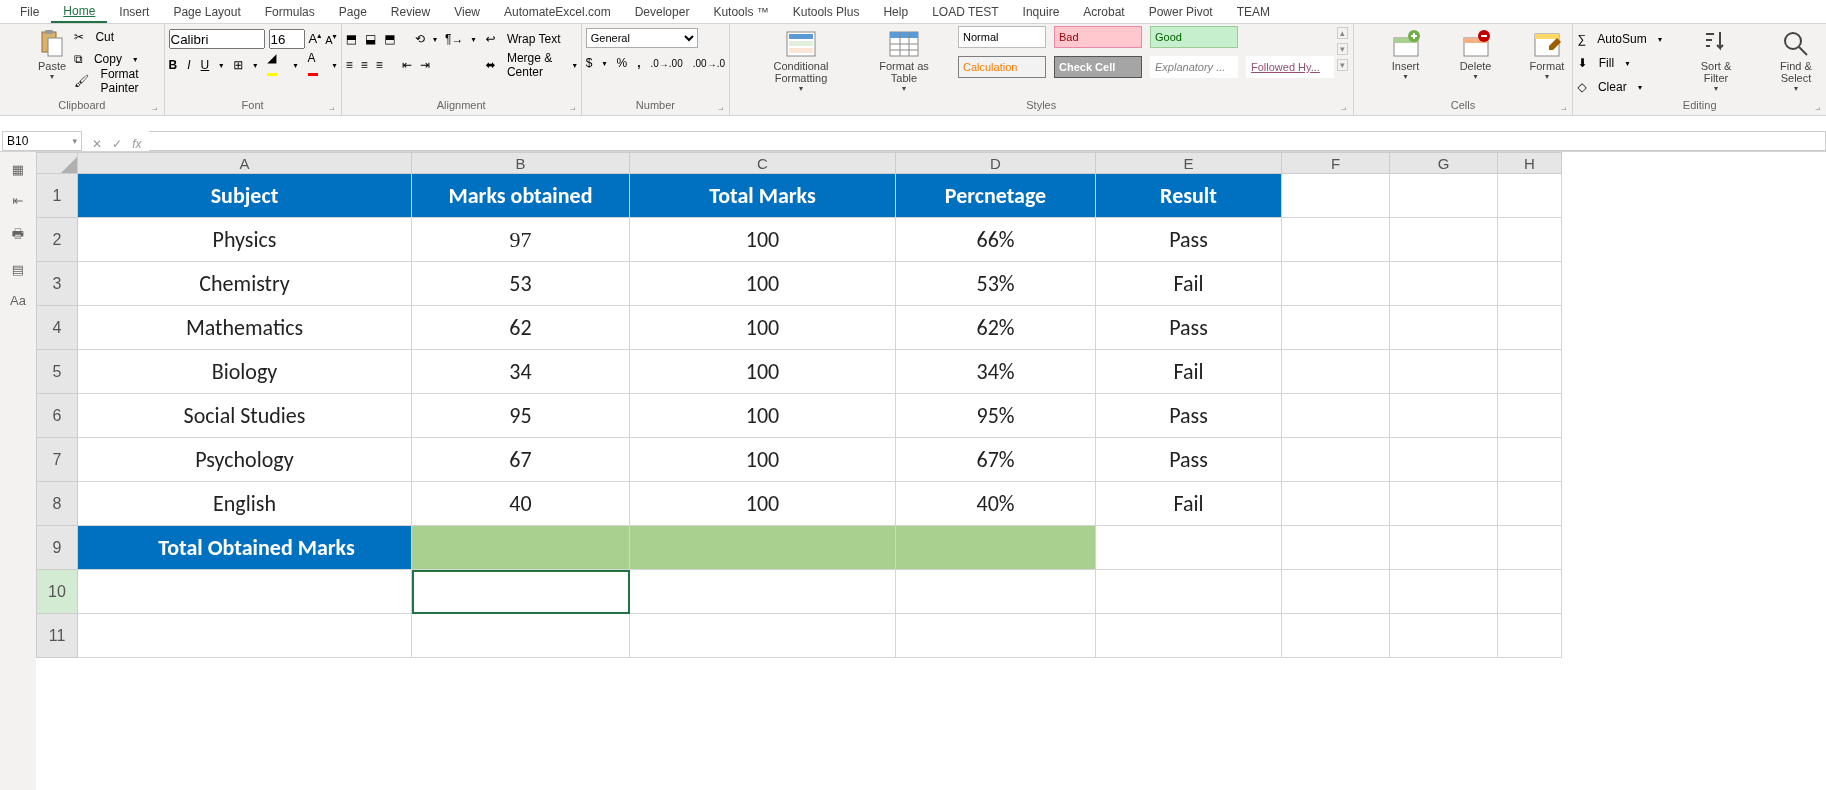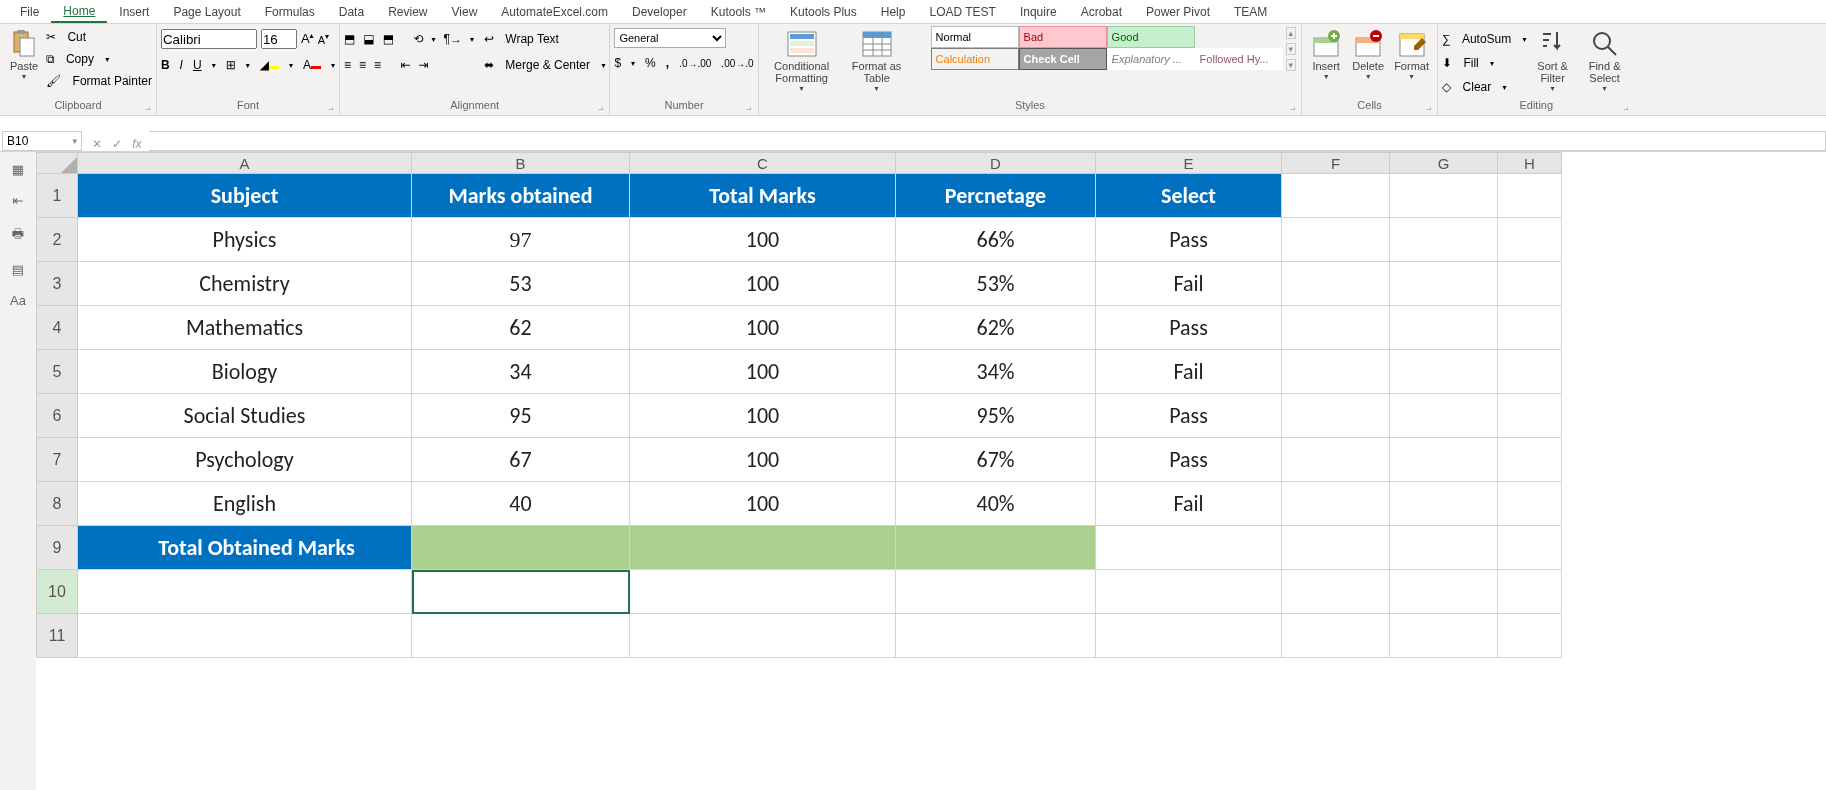--- a/index.html
+++ b/index.html
@@ -9,32 +9,32 @@
 .ribbon-tabs { display: flex; background: #fff; border-bottom: 1px solid #d4d4d4; height: 24px; align-items: center; padding-left: 8px; }
 .ribbon-tabs .tab { padding: 3px 12px; font-size: 12px; color: #444; cursor: pointer; }
 .ribbon-tabs .tab.active { border-bottom: 2px solid #217346; color: #217346; text-decoration: underline; }
 
 
 .ribbon { display: flex; background: #f3f2f1; border-bottom: 1px solid #d4d4d4; height: 92px; }
 .group { display: flex; flex-direction: column; border-right: 1px solid #d4d4d4; padding: 2px 4px 0 4px; }
 .group-body { flex: 1; display: flex; align-items: flex-start; gap: 2px; }
 .group-label { font-size: 11px; color: #666; text-align: center; padding-bottom: 2px; height: 16px; position: relative; }
 .group-label::after { content: '⌐'; transform: rotate(180deg); display: inline-block; position: absolute; right: 2px; bottom: 0; font-size: 9px; color: #888; }
-.btn { display: flex; flex-direction: column; align-items: center; padding: 2px 4px; font-size: 11px; color: #444; cursor: pointer; }
+.btn { display: flex; flex-direction: column; align-items: center; padding: 2px 4px; font-size: 11px; color: #444; cursor: pointer; margin-left: 28px; }
 .btn .icon { width: 16px; height: 16px; }
 .btn.large .icon { width: 32px; height: 32px; }
 .small-row { display: flex; align-items: center; gap: 4px; height: 22px; }
 .vstack { display: flex; flex-direction: column; gap: 0; }
 select, input[type=text] { font-size: 11px; border: 1px solid #ababab; background: #fff; }
 .font-name { width: 96px; height: 20px; }
 .font-size { width: 36px; height: 20px; }
 .num-fmt { width: 112px; height: 20px; }
 
 
-.styles-gallery { display: grid; grid-template-columns: repeat(4, 88px); grid-auto-rows: 22px; gap: 0; padding-left: 18px; }
+.styles-gallery { display: grid; grid-template-columns: repeat(4, 88px); grid-auto-rows: 22px; gap: 8px; padding-left: 18px; }
 .style-swatch { border: 1px solid #bbb; font-size: 11px; display: flex; align-items: center; padding: 0 4px; overflow: hidden; white-space: nowrap; }
 
 
 .formula-bar { display: flex; align-items: flex-end; border-bottom: 1px solid #d4d4d4; height: 36px; background: #fff; }
 .name-box { width: 80px; border: 1px solid #ccc; height: 20px; margin: 0 2px; font-size: 12px; padding: 1px 4px; display: flex; align-items: center; justify-content: space-between; }
 .fx-btns { display: flex; gap: 10px; padding: 0 8px; color: #999; }
 .fx-input { flex: 1; border: 1px solid #ccc; border-left: none; height: 20px; padding: 0 4px; }
 
 
 .sheet-wrap { position: relative; height: calc(790px - 24px - 92px - 24px); overflow: hidden; }
@@ -57,21 +57,21 @@
 </style>
 </head>
 <body>
 
 <div class="ribbon-tabs" id="ribbon-tabs">
     <div class="tab">File</div>
     <div class="tab active">Home</div>
     <div class="tab">Insert</div>
     <div class="tab">Page Layout</div>
     <div class="tab">Formulas</div>
-    <div class="tab">Data</div>
+    <div class="tab">Page</div>
     <div class="tab">Review</div>
     <div class="tab">View</div>
     <div class="tab">AutomateExcel.com</div>
     <div class="tab">Developer</div>
     <div class="tab">Kutools ™</div>
     <div class="tab">Kutools Plus</div>
     <div class="tab">Help</div>
     <div class="tab">LOAD TEST</div>
     <div class="tab">Inquire</div>
     <div class="tab">Acrobat</div>
@@ -193,21 +193,21 @@
           <span style="font-size:8px;">▾</span>
       </div>
       <div class="styles-gallery" id="styles-gallery">
           <div class="style-swatch" style="background: rgb(255, 255, 255); color: rgb(0, 0, 0); border-color: rgb(187, 187, 187);">Normal</div>
           <div class="style-swatch" style="background: rgb(255, 199, 206); color: rgb(156, 0, 6); border-color: rgb(238, 136, 170);">Bad</div>
           <div class="style-swatch" style="background: rgb(198, 239, 206); color: rgb(0, 97, 0); border-color: rgb(153, 204, 153);">Good</div>
           <div class="style-swatch" style="background: rgb(255, 235, 156); color: rgb(156, 87, 0); border-color: rgb(221, 204, 170); margin-top: 31px;">Neutral</div>
           <div class="style-swatch" style="background: rgb(242, 242, 242); color: rgb(250, 125, 0); border-color: rgb(127, 127, 127);">Calculation</div>
           <div class="style-swatch" style="background: rgb(165, 165, 165); color: rgb(255, 255, 255); border-color: rgb(85, 85, 85); font-weight: bold;">Check Cell</div>
           <div class="style-swatch" style="background: rgb(255, 255, 255); color: rgb(127, 127, 127); border-color: rgb(255, 255, 255); font-style: italic;">Explanatory ...</div>
-          <div class="style-swatch" style="background: rgb(255, 255, 255); color: rgb(149, 79, 114); border-color: rgb(255, 255, 255); ">Followed Hy...</div>
+          <div class="style-swatch" style="background: rgb(255, 255, 255); color: rgb(149, 79, 114); border-color: rgb(255, 255, 255); text-decoration: underline;">Followed Hy...</div>
         </div>
       <div class="vstack" style="justify-content:space-between;height:46px;padding:1px;">
         <span style="font-size:9px;color:#888;border:1px solid #ccc;padding:0 2px;">▴</span>
         <span style="font-size:9px;color:#888;border:1px solid #ccc;padding:0 2px;">▾</span>
         <span style="font-size:9px;color:#888;border:1px solid #ccc;padding:0 2px;">▾</span>
       </div>
     </div>
     <div class="group-label">Styles</div>
   </div>
 
@@ -323,21 +323,21 @@
       <div class="row-h">9</div>
       <div class="row-h sel">10</div>
       <div class="row-h">11</div>
     </div>
   <div class="cells" id="cells">
       <div class="row">
         <div class="cell hdr" style="width: 334px;">Subject</div>
         <div class="cell hdr" style="width: 218px;">Marks obtained</div>
         <div class="cell hdr" style="width: 266px;">Total Marks</div>
         <div class="cell hdr" style="width: 200px;">Percnetage</div>
-        <div class="cell hdr" style="width: 186px;">Select</div>
+        <div class="cell hdr" style="width: 186px;">Result</div>
         <div class="cell" style="width: 108px;"></div>
         <div class="cell" style="width: 108px;"></div>
         <div class="cell" style="width: 64px;"></div>
       </div>
       <div class="row">
         <div class="cell" style="width: 334px;">Physics</div>
         <div class="cell" style="width: 218px; font-family: Liberation Serif, serif;">97</div>
         <div class="cell" style="width: 266px;">100</div>
         <div class="cell" style="width: 200px;">66%</div>
         <div class="cell" style="width: 186px;">Pass</div>

